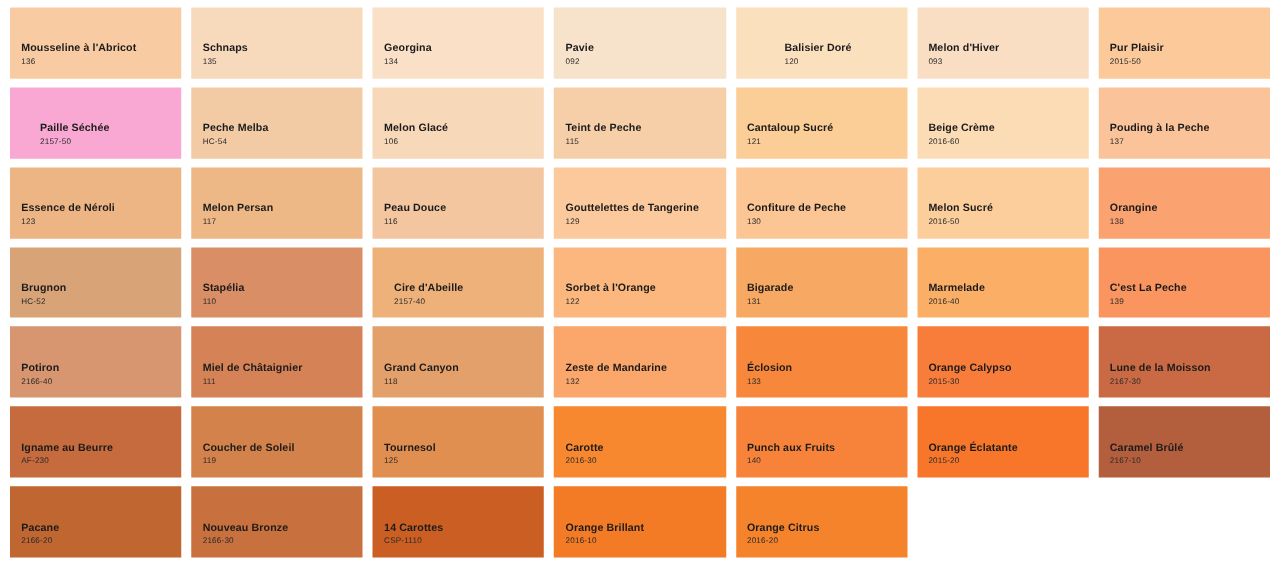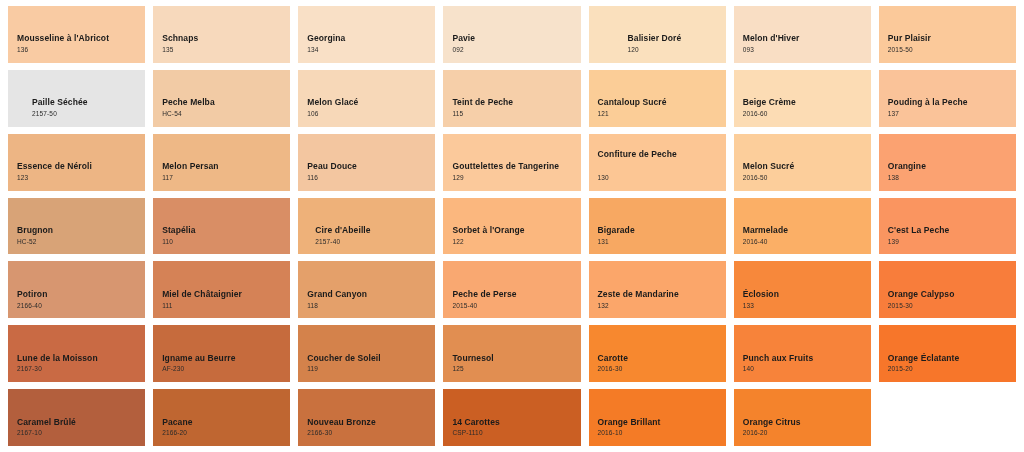--- a/index.html
+++ b/index.html
@@ -76,21 +76,21 @@
       <div class="swatch-code">120</div>
     </div>
     <div class="swatch" style="background: rgb(249, 222, 196);">
       <div class="swatch-name">Melon d'Hiver</div>
       <div class="swatch-code">093</div>
     </div>
     <div class="swatch" style="background: rgb(251, 201, 154);">
       <div class="swatch-name">Pur Plaisir</div>
       <div class="swatch-code">2015-50</div>
     </div>
-    <div class="swatch" style="background: #e5e5e5; padding-left: 24px;">
+    <div class="swatch" style="background: #f9a8d4; padding-left: 24px;">
       <div class="swatch-name">Paille Séchée</div>
       <div class="swatch-code">2157-50</div>
     </div>
     <div class="swatch" style="background: rgb(242, 203, 165);">
       <div class="swatch-name">Peche Melba</div>
       <div class="swatch-code">HC-54</div>
     </div>
     <div class="swatch" style="background: rgb(247, 216, 184);">
       <div class="swatch-name">Melon Glacé</div>
       <div class="swatch-code">106</div>
@@ -120,21 +120,21 @@
       <div class="swatch-code">117</div>
     </div>
     <div class="swatch" style="background: rgb(243, 198, 160);">
       <div class="swatch-name">Peau Douce</div>
       <div class="swatch-code">116</div>
     </div>
     <div class="swatch" style="background: rgb(251, 201, 155);">
       <div class="swatch-name">Gouttelettes de Tangerine</div>
       <div class="swatch-code">129</div>
     </div>
-    <div class="swatch" style="background: rgb(252, 198, 148); gap: 12px;">
+    <div class="swatch" style="background: rgb(252, 198, 148);">
       <div class="swatch-name">Confiture de Peche</div>
       <div class="swatch-code">130</div>
     </div>
     <div class="swatch" style="background: rgb(252, 206, 155);">
       <div class="swatch-name">Melon Sucré</div>
       <div class="swatch-code">2016-50</div>
     </div>
     <div class="swatch" style="background: rgb(251, 162, 113);">
       <div class="swatch-name">Orangine</div>
       <div class="swatch-code">138</div>
@@ -172,24 +172,20 @@
       <div class="swatch-code">2166-40</div>
     </div>
     <div class="swatch" style="background: rgb(213, 130, 86);">
       <div class="swatch-name">Miel de Châtaignier</div>
       <div class="swatch-code">111</div>
     </div>
     <div class="swatch" style="background: rgb(228, 160, 106);">
       <div class="swatch-name">Grand Canyon</div>
       <div class="swatch-code">118</div>
     </div>
-    <div class="swatch" style="background: rgb(249, 168, 113);">
-      <div class="swatch-name">Peche de Perse</div>
-      <div class="swatch-code">2015-40</div>
-    </div>
     <div class="swatch" style="background: rgb(251, 166, 106);">
       <div class="swatch-name">Zeste de Mandarine</div>
       <div class="swatch-code">132</div>
     </div>
     <div class="swatch" style="background: rgb(247, 136, 59);">
       <div class="swatch-name">Éclosion</div>
       <div class="swatch-code">133</div>
     </div>
     <div class="swatch" style="background: rgb(248, 125, 59);">
       <div class="swatch-name">Orange Calypso</div>

